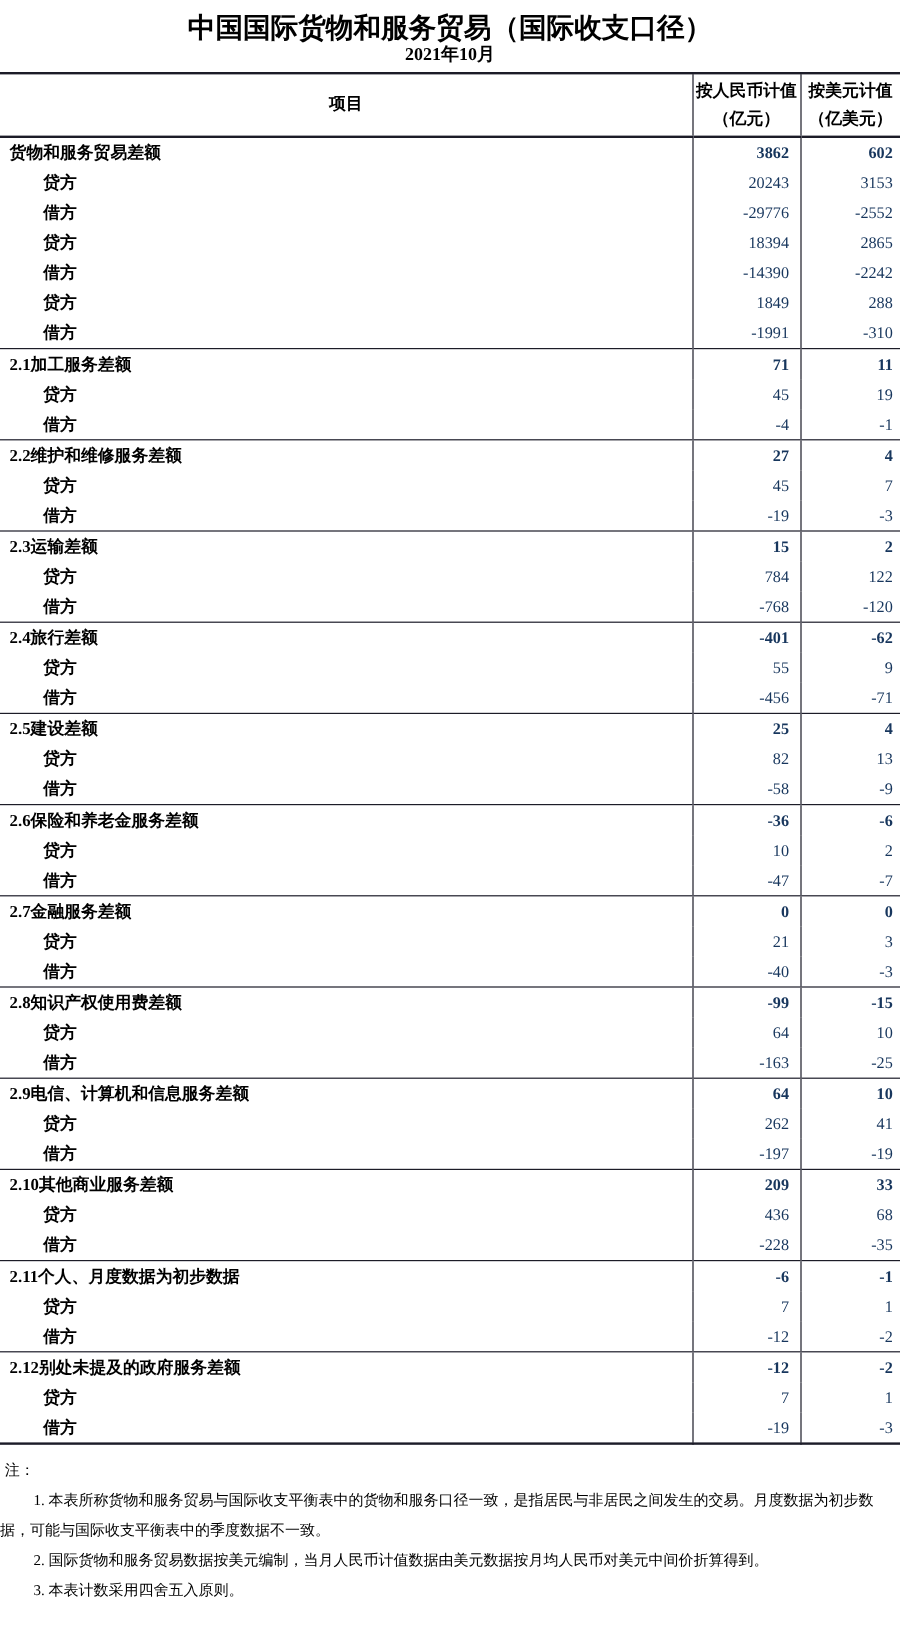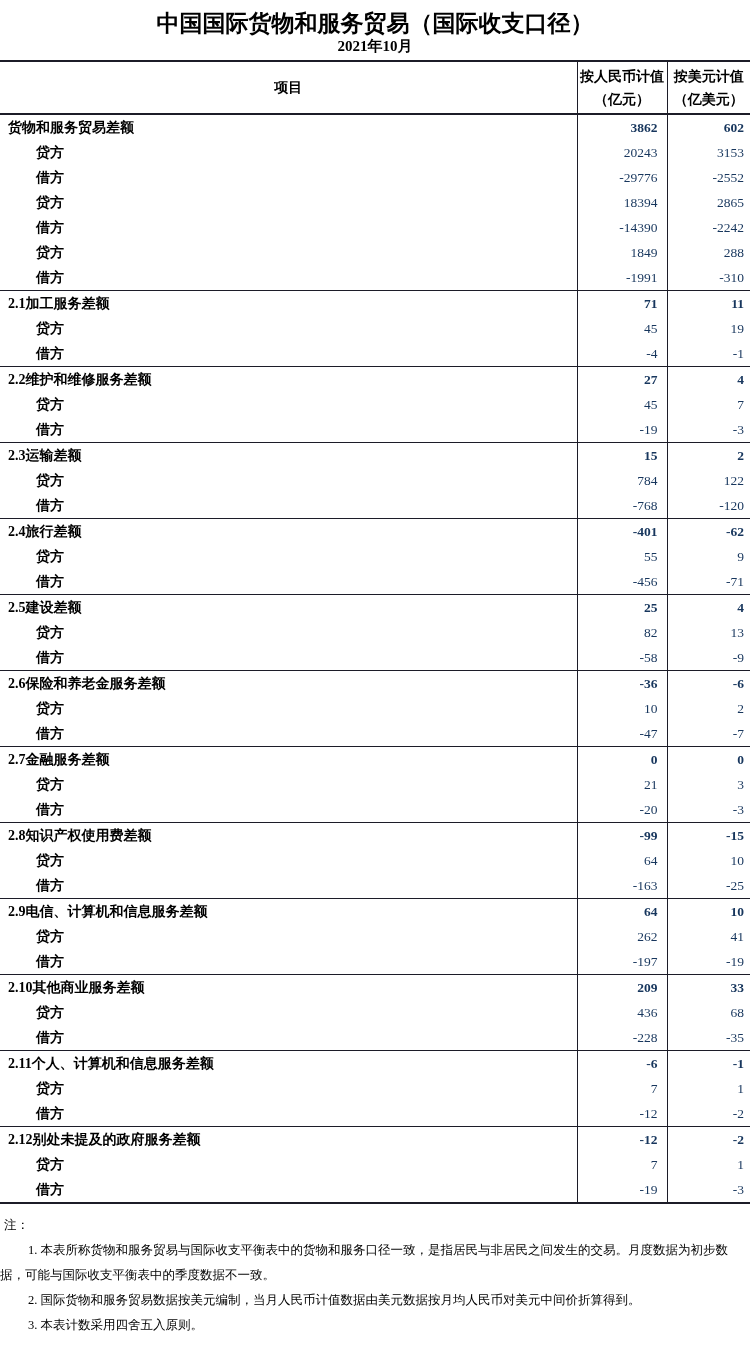--- a/index.html
+++ b/index.html
@@ -208,21 +208,21 @@
           <td class="num vline">0</td>
           <td class="num vline usd">0</td>
         </tr>
         <tr class="detail">
           <td class="label">贷方</td>
           <td class="num vline">21</td>
           <td class="num vline usd">3</td>
         </tr>
         <tr class="detail">
           <td class="label">借方</td>
-          <td class="num vline">-20</td>
+          <td class="num vline">-40</td>
           <td class="num vline usd">-3</td>
         </tr>
         <tr class="section">
           <td class="label">2.8知识产权使用费差额</td>
           <td class="num vline">-99</td>
           <td class="num vline usd">-15</td>
         </tr>
         <tr class="detail">
           <td class="label">贷方</td>
           <td class="num vline">64</td>
@@ -257,21 +257,21 @@
           <td class="label">贷方</td>
           <td class="num vline">436</td>
           <td class="num vline usd">68</td>
         </tr>
         <tr class="detail">
           <td class="label">借方</td>
           <td class="num vline">-228</td>
           <td class="num vline usd">-35</td>
         </tr>
         <tr class="section">
-          <td class="label">2.11个人、计算机和信息服务差额</td>
+          <td class="label">2.11个人、月度数据为初步数据</td>
           <td class="num vline">-6</td>
           <td class="num vline usd">-1</td>
         </tr>
         <tr class="detail">
           <td class="label">贷方</td>
           <td class="num vline">7</td>
           <td class="num vline usd">1</td>
         </tr>
         <tr class="detail">
           <td class="label">借方</td>

